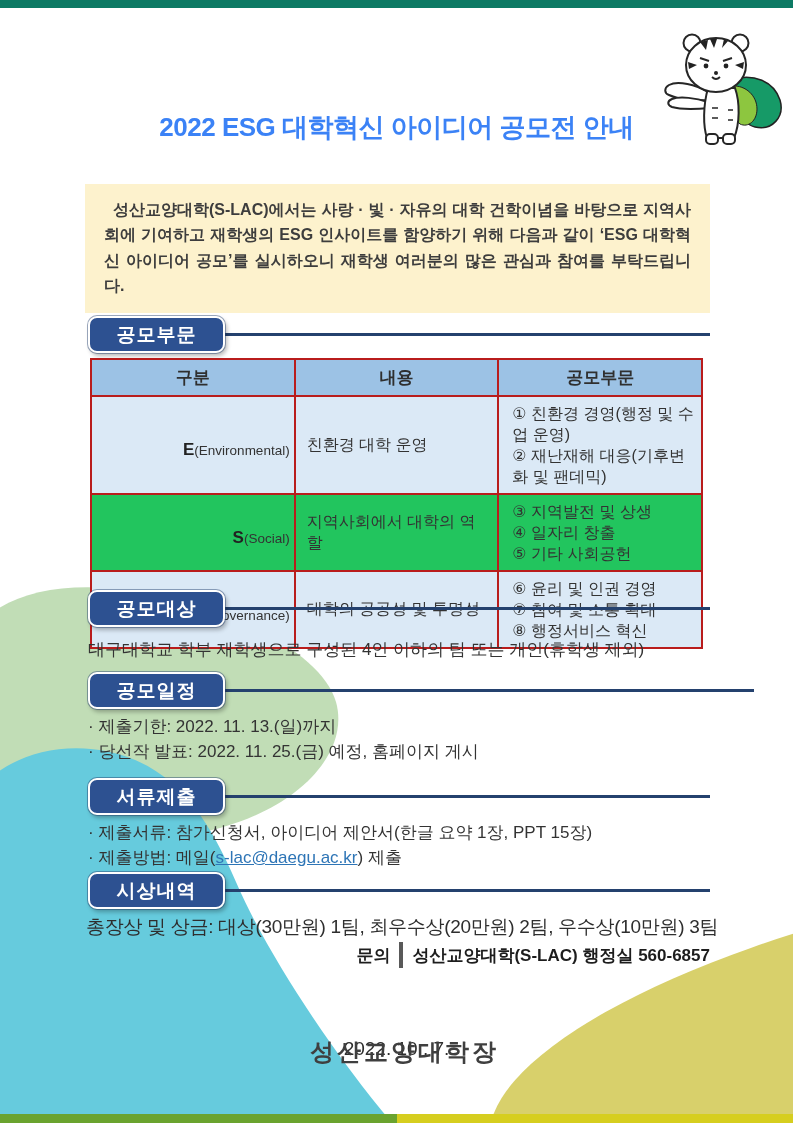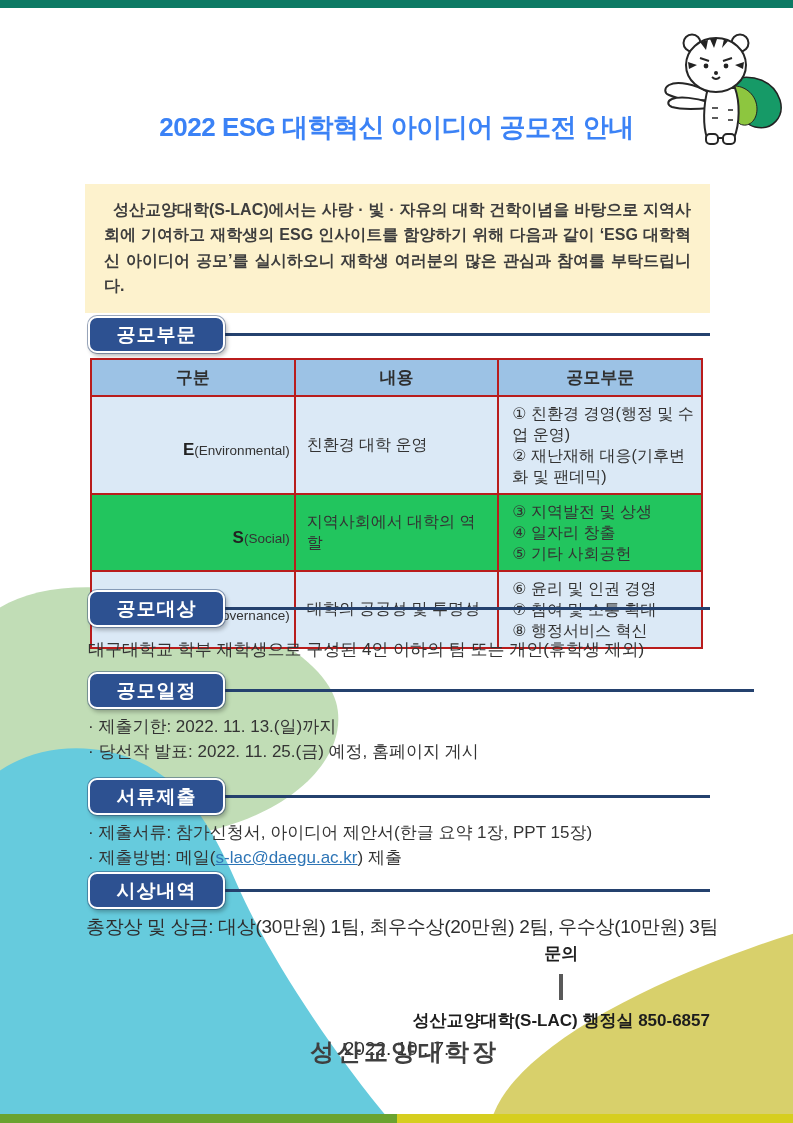--- a/index.html
+++ b/index.html
@@ -58,21 +58,21 @@
   
   .body-line{position:absolute;left:88px;width:625px;font-size:17px;color:#333;}
   .bullets div{line-height:25px;}
   .link{color:#2e75b6;text-decoration:underline;}
   .awards-line{
     position:absolute;left:86px;top:914px;width:640px;
     font-size:19px;color:#2e2e2e;white-space:nowrap;letter-spacing:-0.3px;
   }
   .contact-row{
     position:absolute;right:83px;top:942px;display:flex;align-items:center;gap:9px;
-    font-size:17px;font-weight:800;color:#1d1d1d;flex-direction:column;
+    font-size:17px;font-weight:800;color:#1d1d1d;
   }
   .contact-bar{width:4px;height:26px;background:#595959;}
   .footer-date{position:absolute;left:0;top:1006px;width:100%;text-align:center;font-size:19px;color:#2e2e2e;margin-top:32px;}
   .footer-sign{
     position:absolute;left:8px;top:1036px;width:100%;text-align:center;
     font-size:24px;font-weight:700;color:#3f3f3f;letter-spacing:3px;
   }
 </style>
 </head>
 <body>
@@ -203,20 +203,20 @@
       <div class="section-line"></div>
       <div class="section-pill">
         <span>시상내역</span>
       </div>
     </div>
     <div class="awards-line">총장상 및 상금: 대상(30만원) 1팀,  최우수상(20만원) 2팀,  우수상(10만원) 3팀</div>
 
     <div class="contact-row">
       <span>문의</span>
       <span class="contact-bar"></span>
-      <span>성산교양대학(S-LAC) 행정실 850-6857</span>
+      <span>성산교양대학(S-LAC) 행정실 560-6857</span>
     </div>
 
     <div class="footer-date">2022. 10 . 7.</div>
     <div class="footer-sign">성산교양대학장</div>
 
   </div>
 </div>
 
 </body></html>

